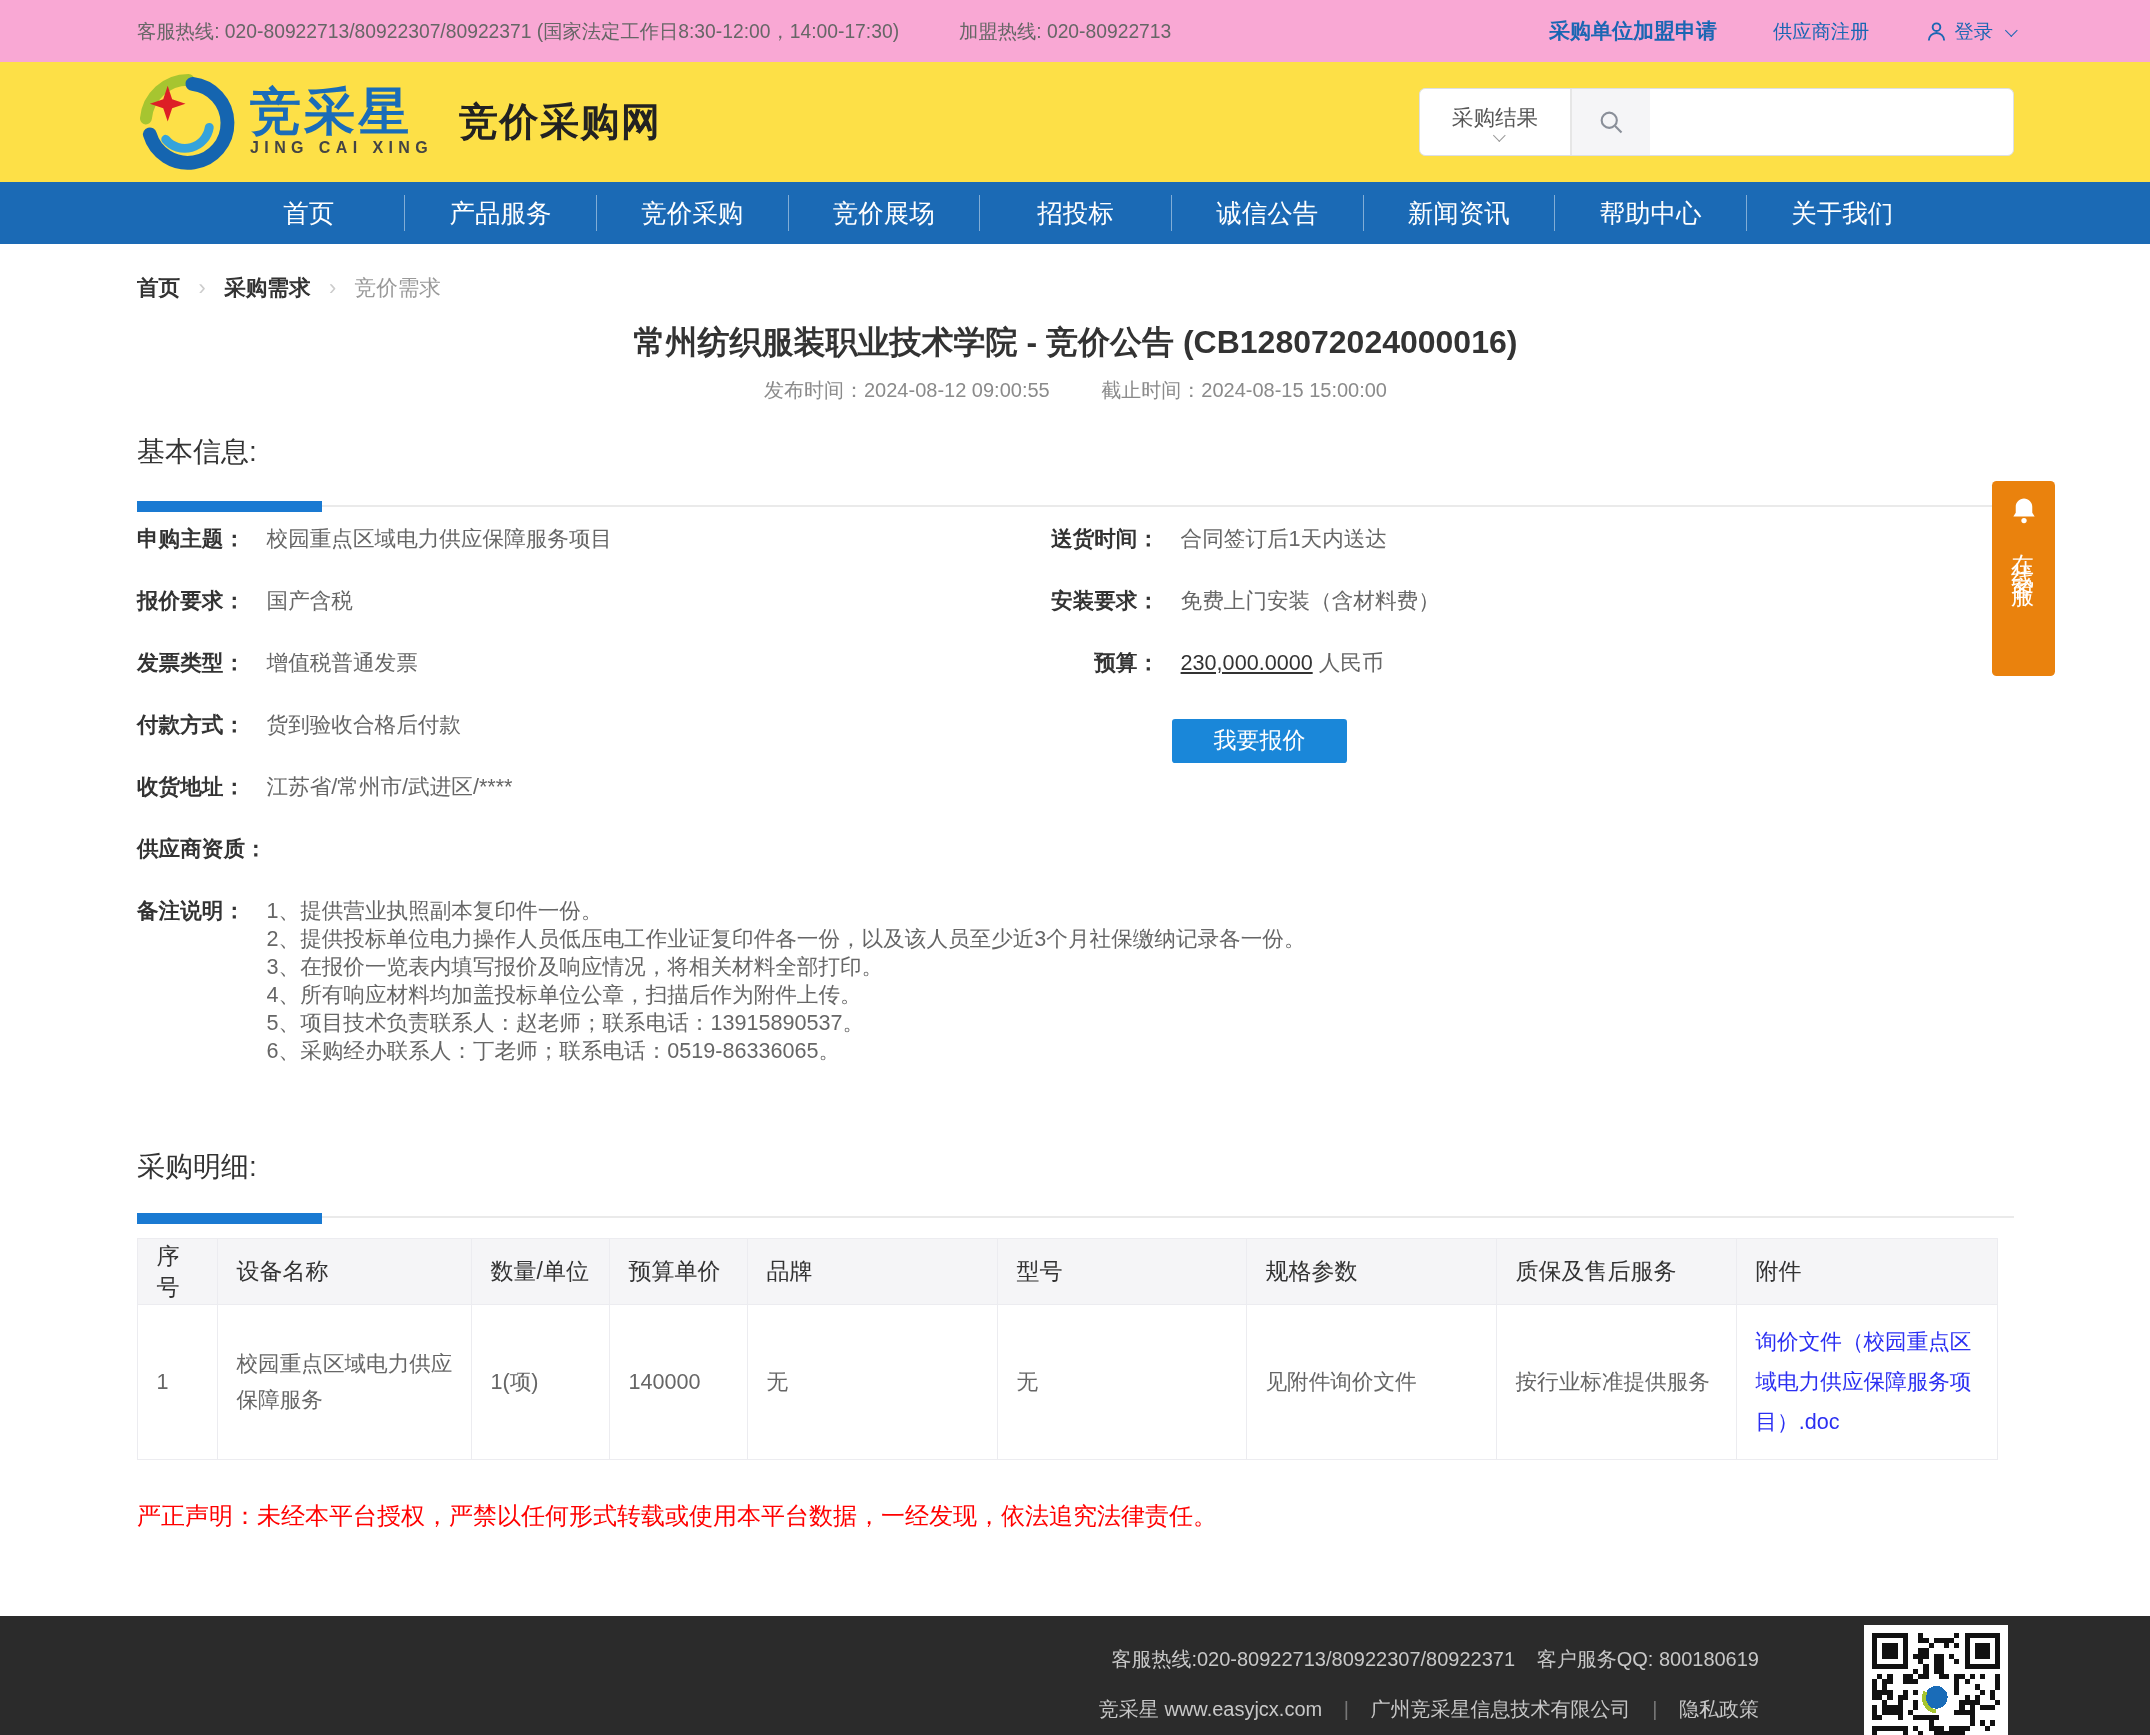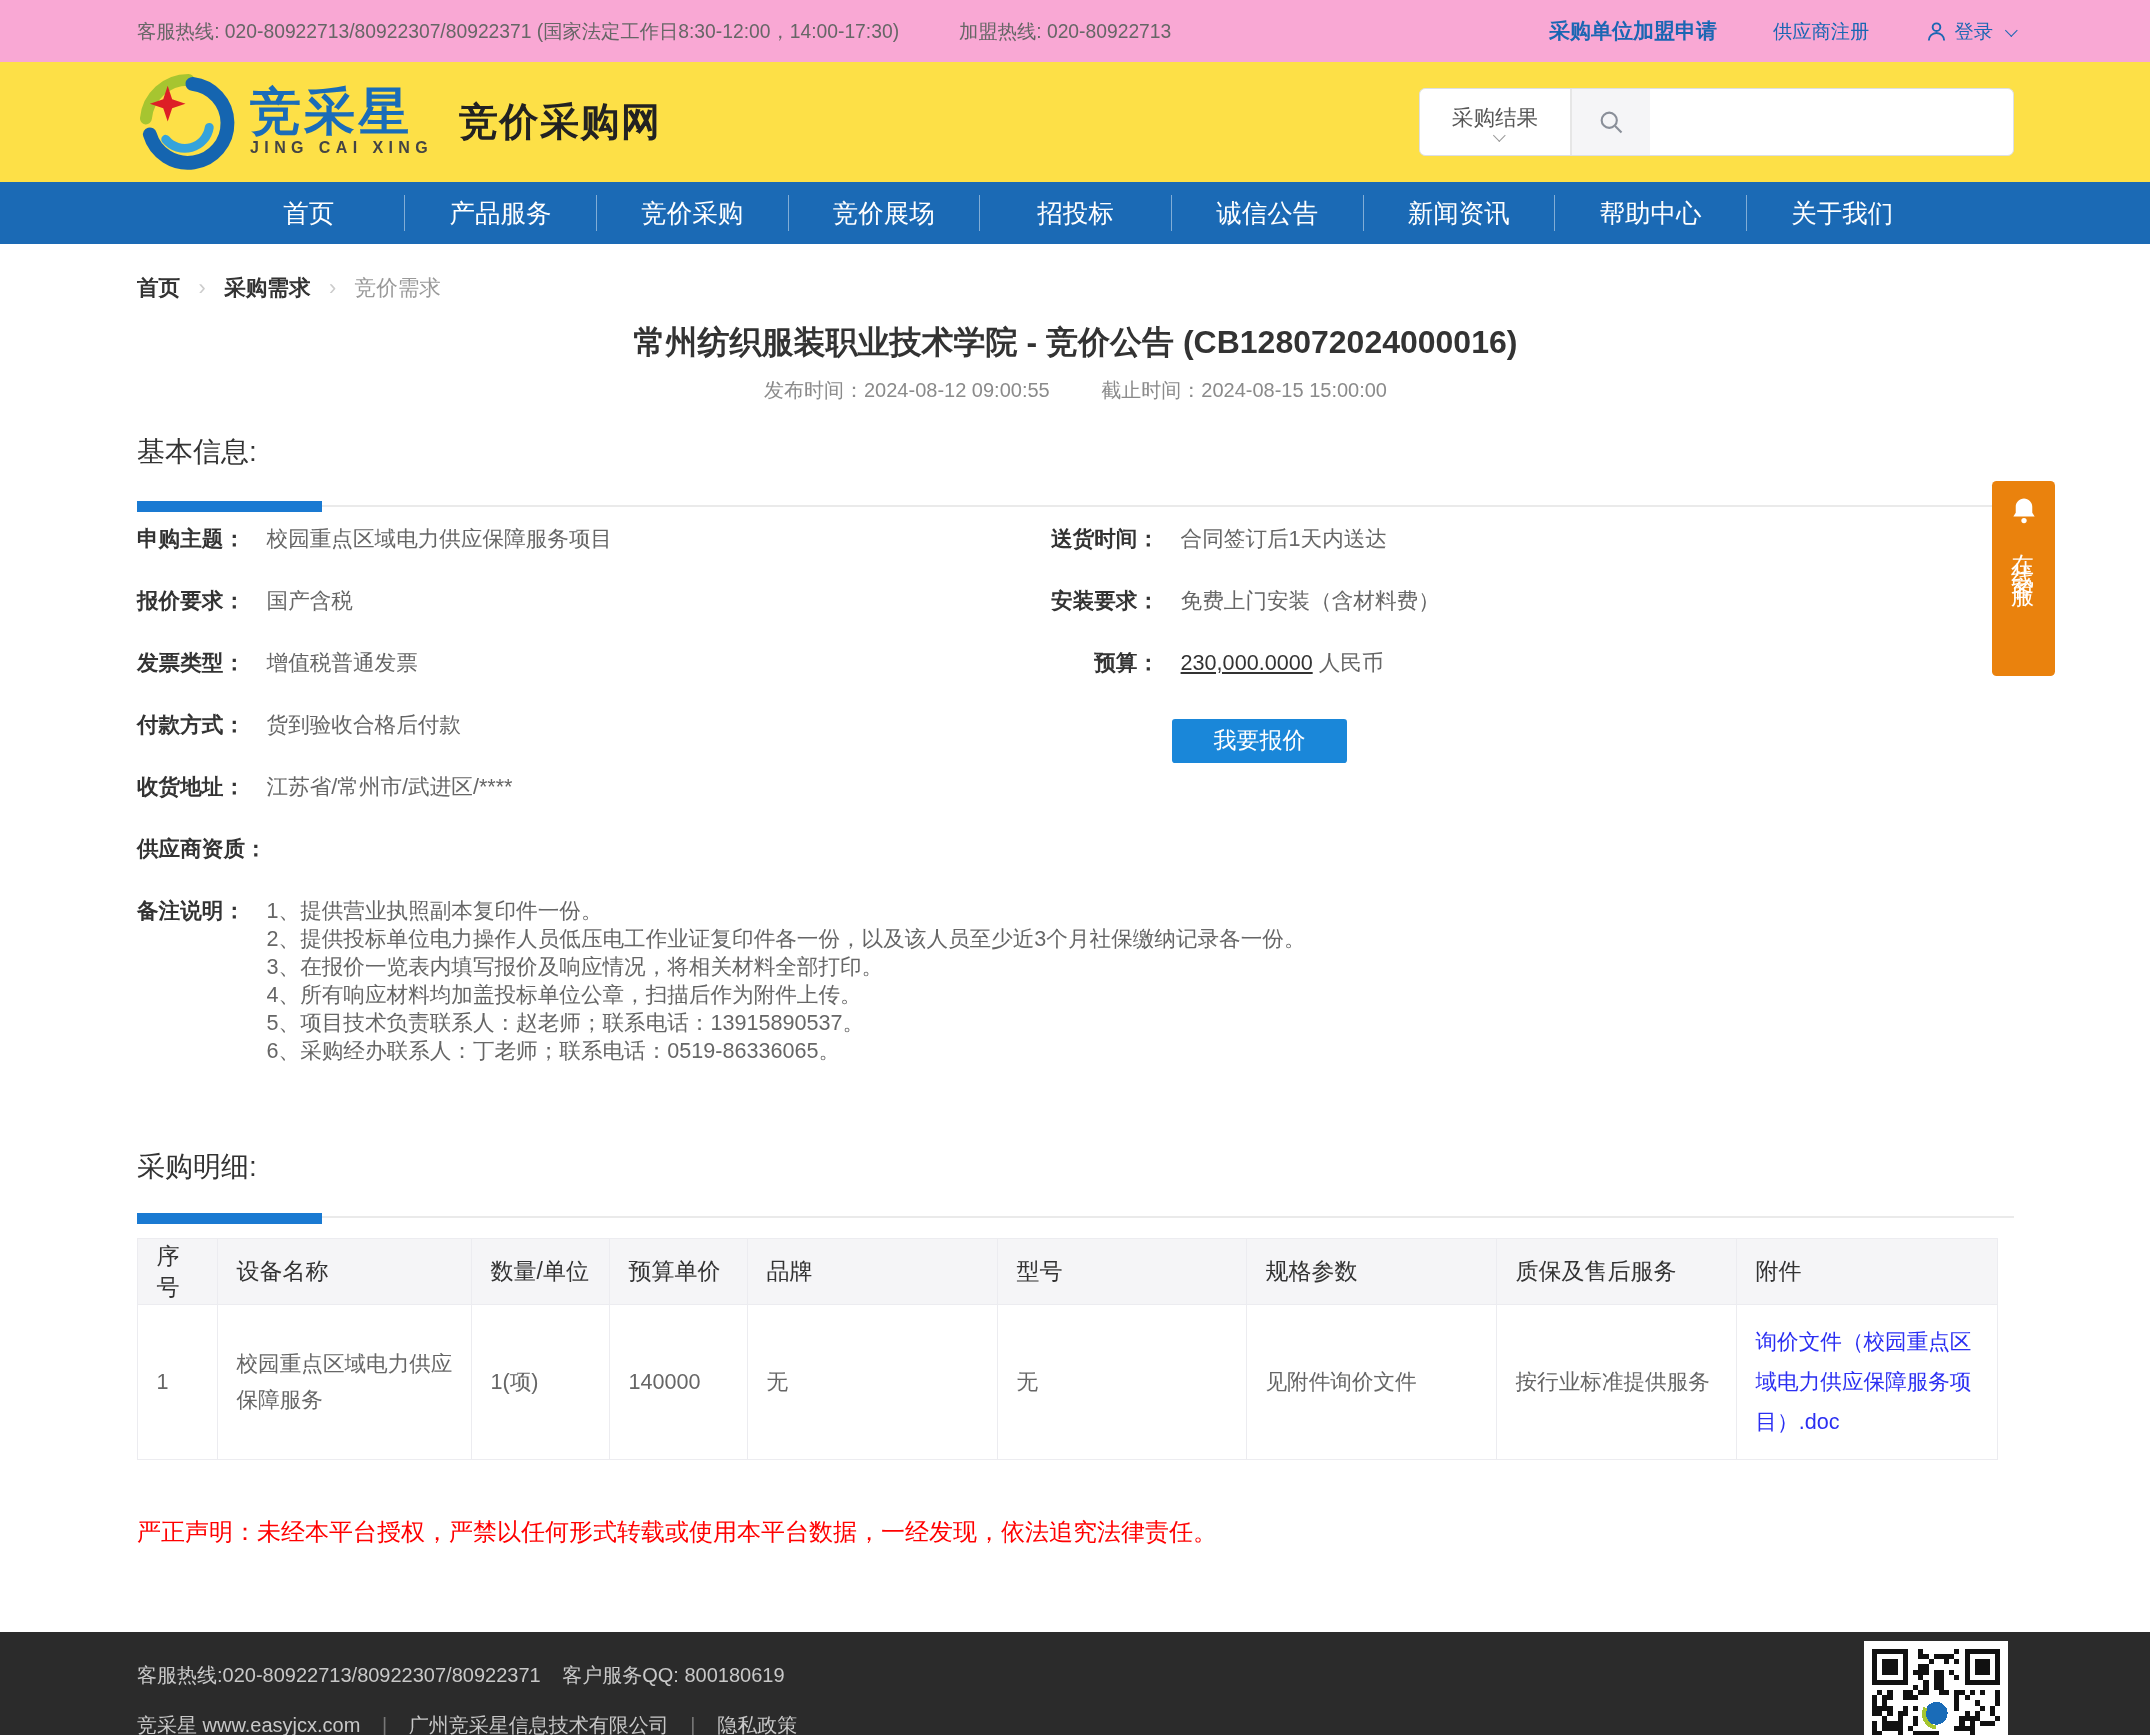--- a/index.html
+++ b/index.html
@@ -78,27 +78,27 @@
   .remarks-col div { line-height:28px; }
 
   
   .detail-table { margin-top:20px; width:1859px; border-collapse:collapse; table-layout:fixed; }
   .detail-table th, .detail-table td { border:0.8px solid #ececf0; text-align:left; padding:0 18.5px; }
   .detail-table th { height:66px; background:#f5f5f7; font-size:23px; color:#333; font-weight:500; }
   .detail-table td { height:155px; font-size:21.6px; color:#666; line-height:36px; vertical-align:middle; }
   .att-link { color:#2b2ff2; line-height:40px; cursor:pointer; }
 
   
-  .statement { margin-top:56px; font-size:24px; color:#ff0000; line-height:31px; }
+  .statement { margin-top:40px; font-size:24px; color:#ff0000; line-height:31px; }
 
   
   .page-footer { margin-top:85px; height:161px; background:#2b2b2b; color:#c8c8c8; font-size:20px; }
   .page-footer .inner { position:relative; height:100%; }
   .f-lines { padding:31px 255px 0 0; text-align:center; }
-  .f-line { margin-bottom:25px; line-height:25px; display:flex; justify-content:flex-start; align-items:center; gap:21.6px; }
+  .f-line { margin-bottom:25px; line-height:25px; display:flex; justify-content:flex-end; align-items:center; gap:21.6px; }
   .f-sep { color:#777; }
   .f-link { color:#c8c8c8; cursor:pointer; }
   .qr-box { position:absolute; right:6.2px; top:9.3px; width:144px; height:144px; background:#fff; padding:7.7px; }
   .qr-box svg { width:100%; height:100%; display:block; }
 
   
   .service-tab { position:absolute; left:1992px; top:481px; width:63px; height:195px; background:#ea820d;
                  border-radius:4.6px; display:flex; flex-direction:column; align-items:center; padding-top:14px; cursor:pointer; }
   .service-tab .v-label { writing-mode:vertical-rl; color:#fff; font-size:23px; letter-spacing:10.8px; margin-top:9.3px; }
 

